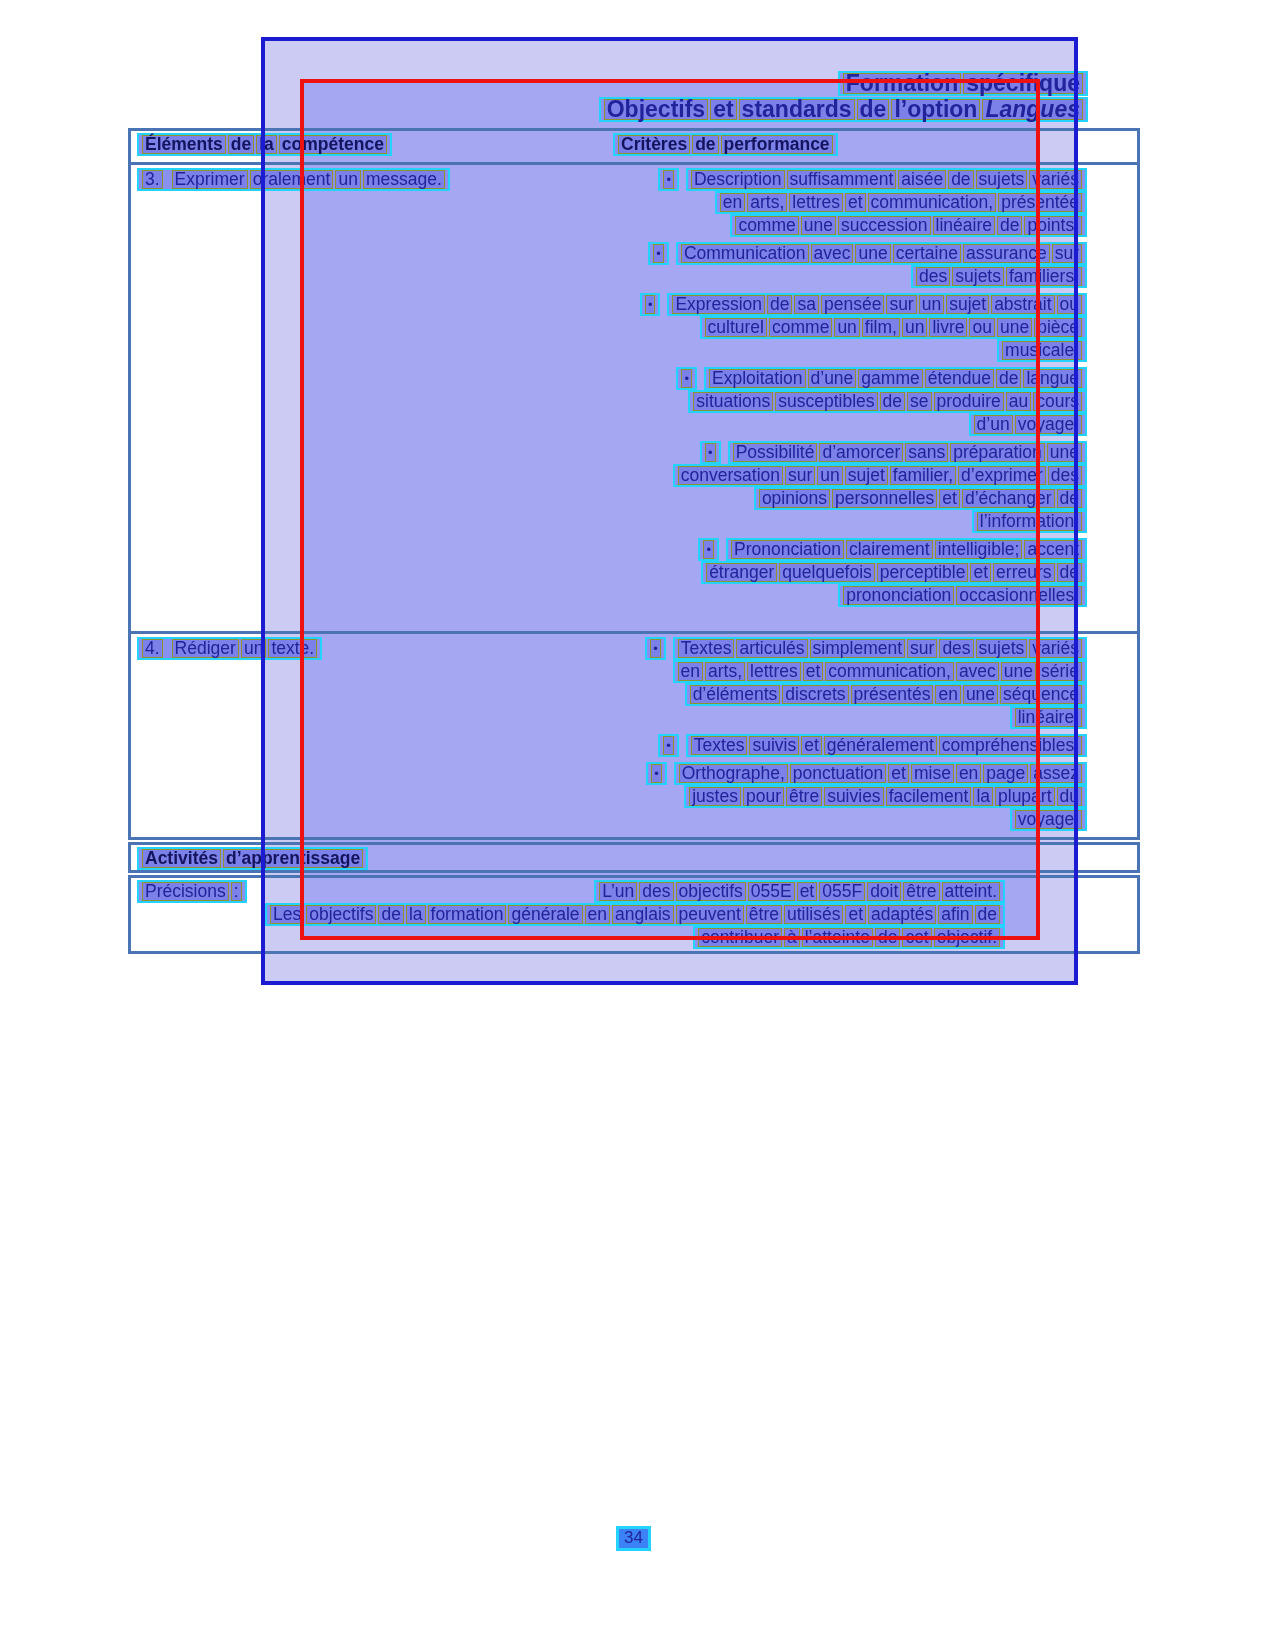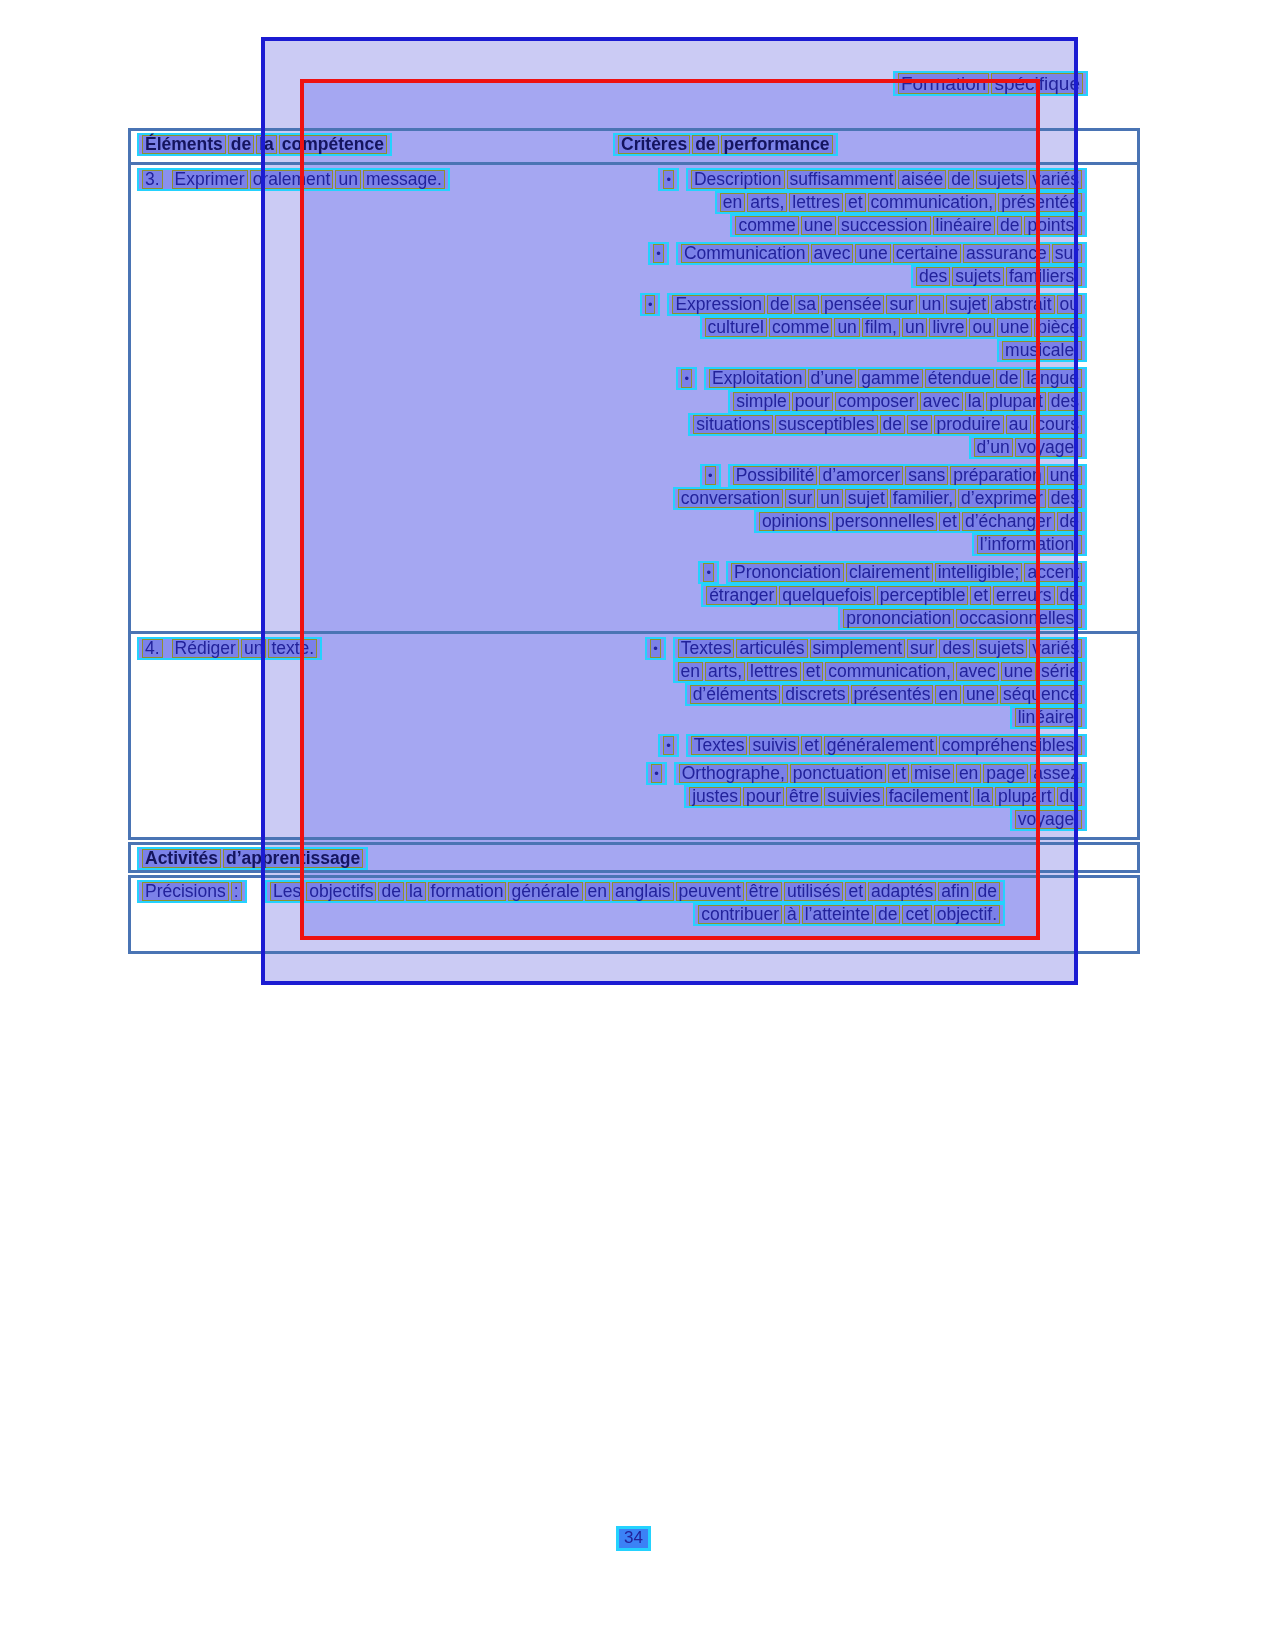--- a/index.html
+++ b/index.html
@@ -37,21 +37,21 @@
   }
   .b .w{font-weight:bold;color:#14145e;}
   .i{font-style:italic;}
   .mk{margin-right:7px;}
   .mk .w{font-size:13px;line-height:17px;}
   .grp{margin-bottom:5px;}
 
   
   #doc-header{left:0;top:71px;width:1088px;text-align:right;z-index:10;}
   #doc-header .hl{height:26px;}
-  #doc-header .line{font-size:19px;line-height:21px;}
+  #doc-header .line{font-size:23px;line-height:21px;font-weight:bold;}
   #doc-header .w{line-height:19px;height:21px;}
 
   
   .cell-left{position:absolute;left:6px;top:3px;}
   .cell-left .w:first-child{margin-right:8px;}
   .cell-right{position:absolute;left:470px;top:3px;width:486px;}
   .hdr-left{position:absolute;left:6px;top:2px;}
   .hdr-right{position:absolute;left:482px;top:2px;}
   .act-title{position:absolute;left:6px;top:2px;}
   .prec-label{position:absolute;left:6px;top:2px;}
@@ -64,20 +64,23 @@
 </style>
 </head>
 <body>
 
 <div class="abs" id="outer-fill"></div>
 <div class="abs" id="red-fill"></div>
 
 <div class="abs" id="doc-header">
   <div class="hl">
     <span class="line"><span class="split"><span class="w">Formation</span><span class="w">spécifique</span></span></span>
+  </div>
+  <div class="hl">
+    <span class="line"><span class="split"><span class="w">Objectifs</span><span class="w">et</span><span class="w">standards</span><span class="w">de</span><span class="w">l’option</span></span><span class="split i"><span class="w">Langues</span></span></span>
   </div>
 </div>
 
 <div class="abs tbl" id="main-table">
   <div class="hdr-row">
     <span class="line b hdr-left"><span class="split"><span class="w">Éléments</span><span class="w">de</span><span class="w">la</span><span class="w">compétence</span></span></span>
     <span class="line b hdr-right"><span class="split"><span class="w">Critères</span><span class="w">de</span><span class="w">performance</span></span></span>
   </div>
 
   <div id="row-3">
@@ -94,21 +97,20 @@
         <div class="lrow"><span class="line mk"><span class="split"><span class="w">•</span></span></span><span class="line"><span class="split"><span class="w">Communication</span><span class="w">avec</span><span class="w">une</span><span class="w">certaine</span><span class="w">assurance</span><span class="w">sur</span></span></span></div>
         <div class="lrow"><span class="line"><span class="split"><span class="w">des</span><span class="w">sujets</span><span class="w">familiers.</span></span></span></div>
       </div>
       <div class="grp">
         <div class="lrow"><span class="line mk"><span class="split"><span class="w">•</span></span></span><span class="line"><span class="split"><span class="w">Expression</span><span class="w">de</span><span class="w">sa</span><span class="w">pensée</span><span class="w">sur</span><span class="w">un</span><span class="w">sujet</span><span class="w">abstrait</span><span class="w">ou</span></span></span></div>
         <div class="lrow"><span class="line"><span class="split"><span class="w">culturel</span><span class="w">comme</span><span class="w">un</span><span class="w">film,</span><span class="w">un</span><span class="w">livre</span><span class="w">ou</span><span class="w">une</span><span class="w">pièce</span></span></span></div>
         <div class="lrow"><span class="line"><span class="split"><span class="w">musicale.</span></span></span></div>
       </div>
       <div class="grp">
         <div class="lrow"><span class="line mk"><span class="split"><span class="w">•</span></span></span><span class="line"><span class="split"><span class="w">Exploitation</span><span class="w">d’une</span><span class="w">gamme</span><span class="w">étendue</span><span class="w">de</span><span class="w">langue</span></span></span></div>
-        <div class="lrow"><span class="line"><span class="split"><span class="w">simple</span><span class="w">pour</span><span class="w">composer</span><span class="w">avec</span><span class="w">la</span><span class="w">plupart</span><span class="w">des</span></span></span></div>
         <div class="lrow"><span class="line"><span class="split"><span class="w">situations</span><span class="w">susceptibles</span><span class="w">de</span><span class="w">se</span><span class="w">produire</span><span class="w">au</span><span class="w">cours</span></span></span></div>
         <div class="lrow"><span class="line"><span class="split"><span class="w">d’un</span><span class="w">voyage.</span></span></span></div>
       </div>
       <div class="grp">
         <div class="lrow"><span class="line mk"><span class="split"><span class="w">•</span></span></span><span class="line"><span class="split"><span class="w">Possibilité</span><span class="w">d’amorcer</span><span class="w">sans</span><span class="w">préparation</span><span class="w">une</span></span></span></div>
         <div class="lrow"><span class="line"><span class="split"><span class="w">conversation</span><span class="w">sur</span><span class="w">un</span><span class="w">sujet</span><span class="w">familier,</span><span class="w">d’exprimer</span><span class="w">des</span></span></span></div>
         <div class="lrow"><span class="line"><span class="split"><span class="w">opinions</span><span class="w">personnelles</span><span class="w">et</span><span class="w">d’échanger</span><span class="w">de</span></span></span></div>
         <div class="lrow"><span class="line"><span class="split"><span class="w">l’information.</span></span></span></div>
       </div>
       <div class="grp">
@@ -142,20 +144,21 @@
   </div>
 </div>
 
 <div class="abs tbl" id="activities-table">
   <span class="line b act-title"><span class="split"><span class="w">Activités</span><span class="w">d’apprentissage</span></span></span>
 </div>
 
 <div class="abs tbl" id="precisions-table">
   <span class="line prec-label"><span class="split"><span class="w">Précisions</span><span class="w">:</span></span></span>
   <div class="prec-lines">
+    <div class="lrow"><span class="line"><span class="split"><span class="w">L’un</span><span class="w">des</span><span class="w">objectifs</span><span class="w">055E</span><span class="w">et</span><span class="w">055F</span><span class="w">doit</span><span class="w">être</span><span class="w">atteint.</span></span></span></div>
     <div class="lrow"><span class="line"><span class="split"><span class="w">Les</span><span class="w">objectifs</span><span class="w">de</span><span class="w">la</span><span class="w">formation</span><span class="w">générale</span><span class="w">en</span><span class="w">anglais</span><span class="w">peuvent</span><span class="w">être</span><span class="w">utilisés</span><span class="w">et</span><span class="w">adaptés</span><span class="w">afin</span><span class="w">de</span></span></span></div>
     <div class="lrow"><span class="line"><span class="split"><span class="w">contribuer</span><span class="w">à</span><span class="w">l’atteinte</span><span class="w">de</span><span class="w">cet</span><span class="w">objectif.</span></span></span></div>
   </div>
 </div>
 
 <div class="abs" id="outer-border"></div>
 <div class="abs" id="red-border"></div>
 
 <div class="abs" id="page-number">
   <span class="line"><span class="split"><span class="w">34</span></span></span>

